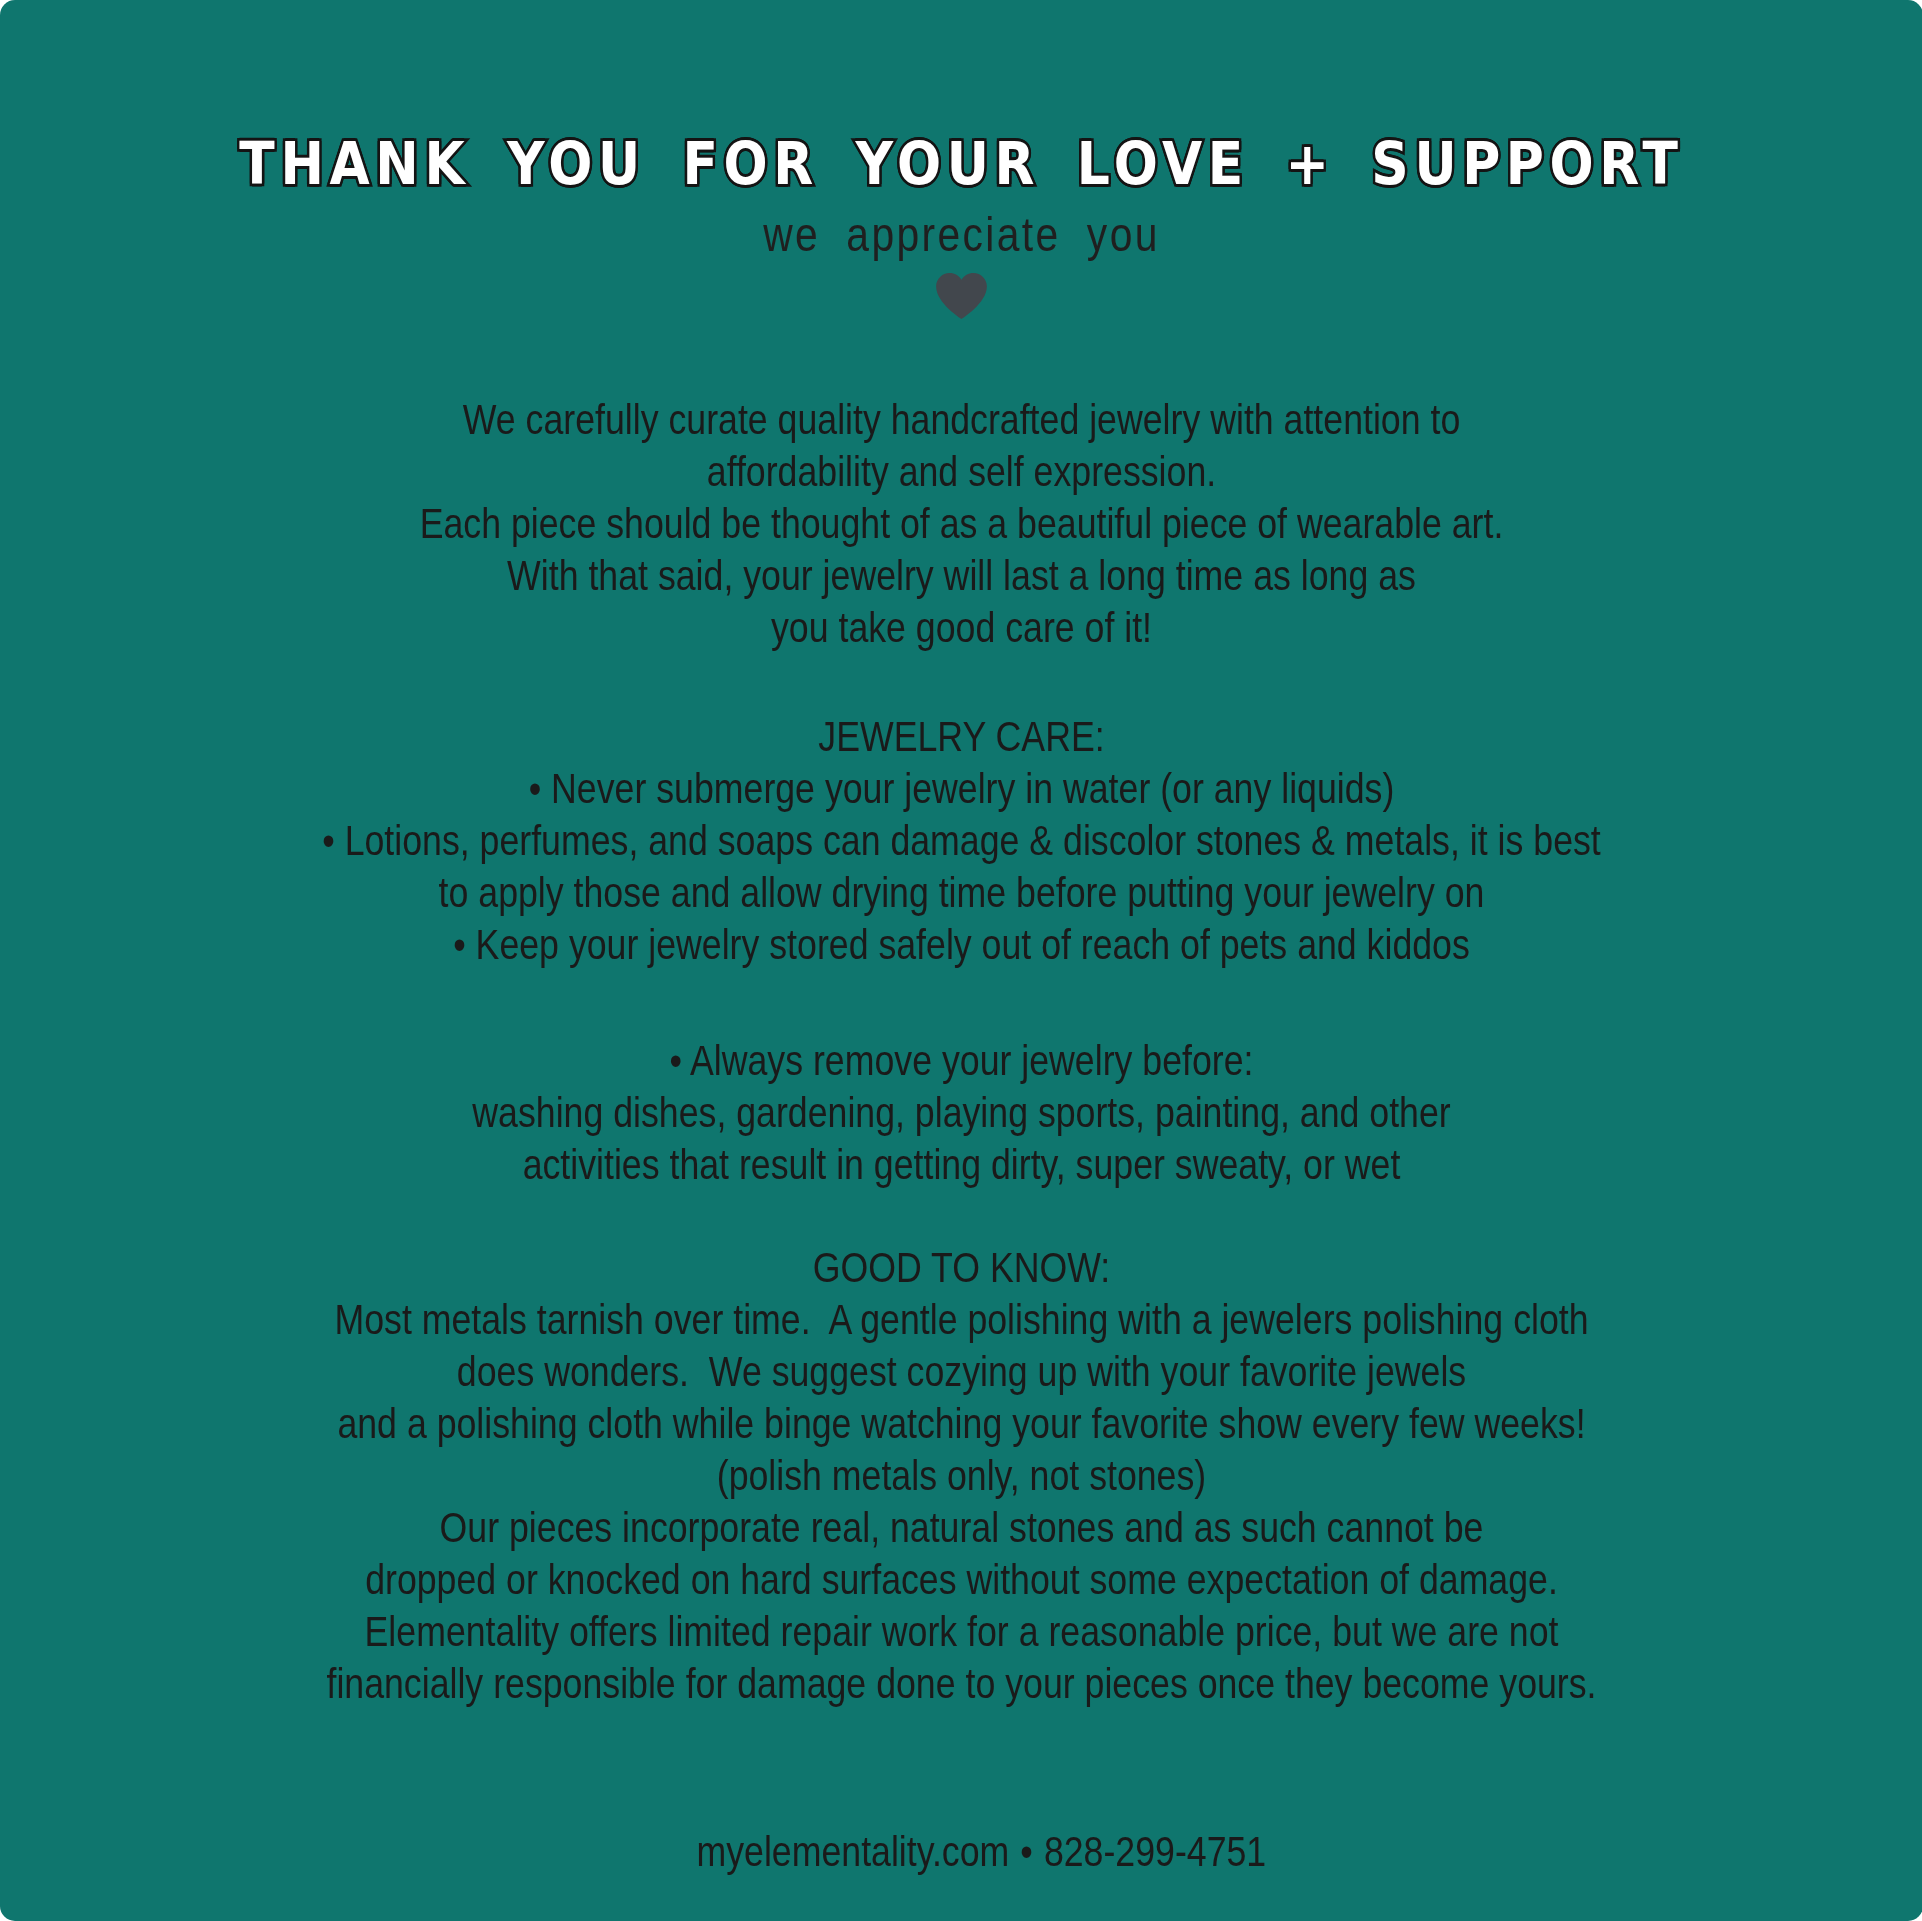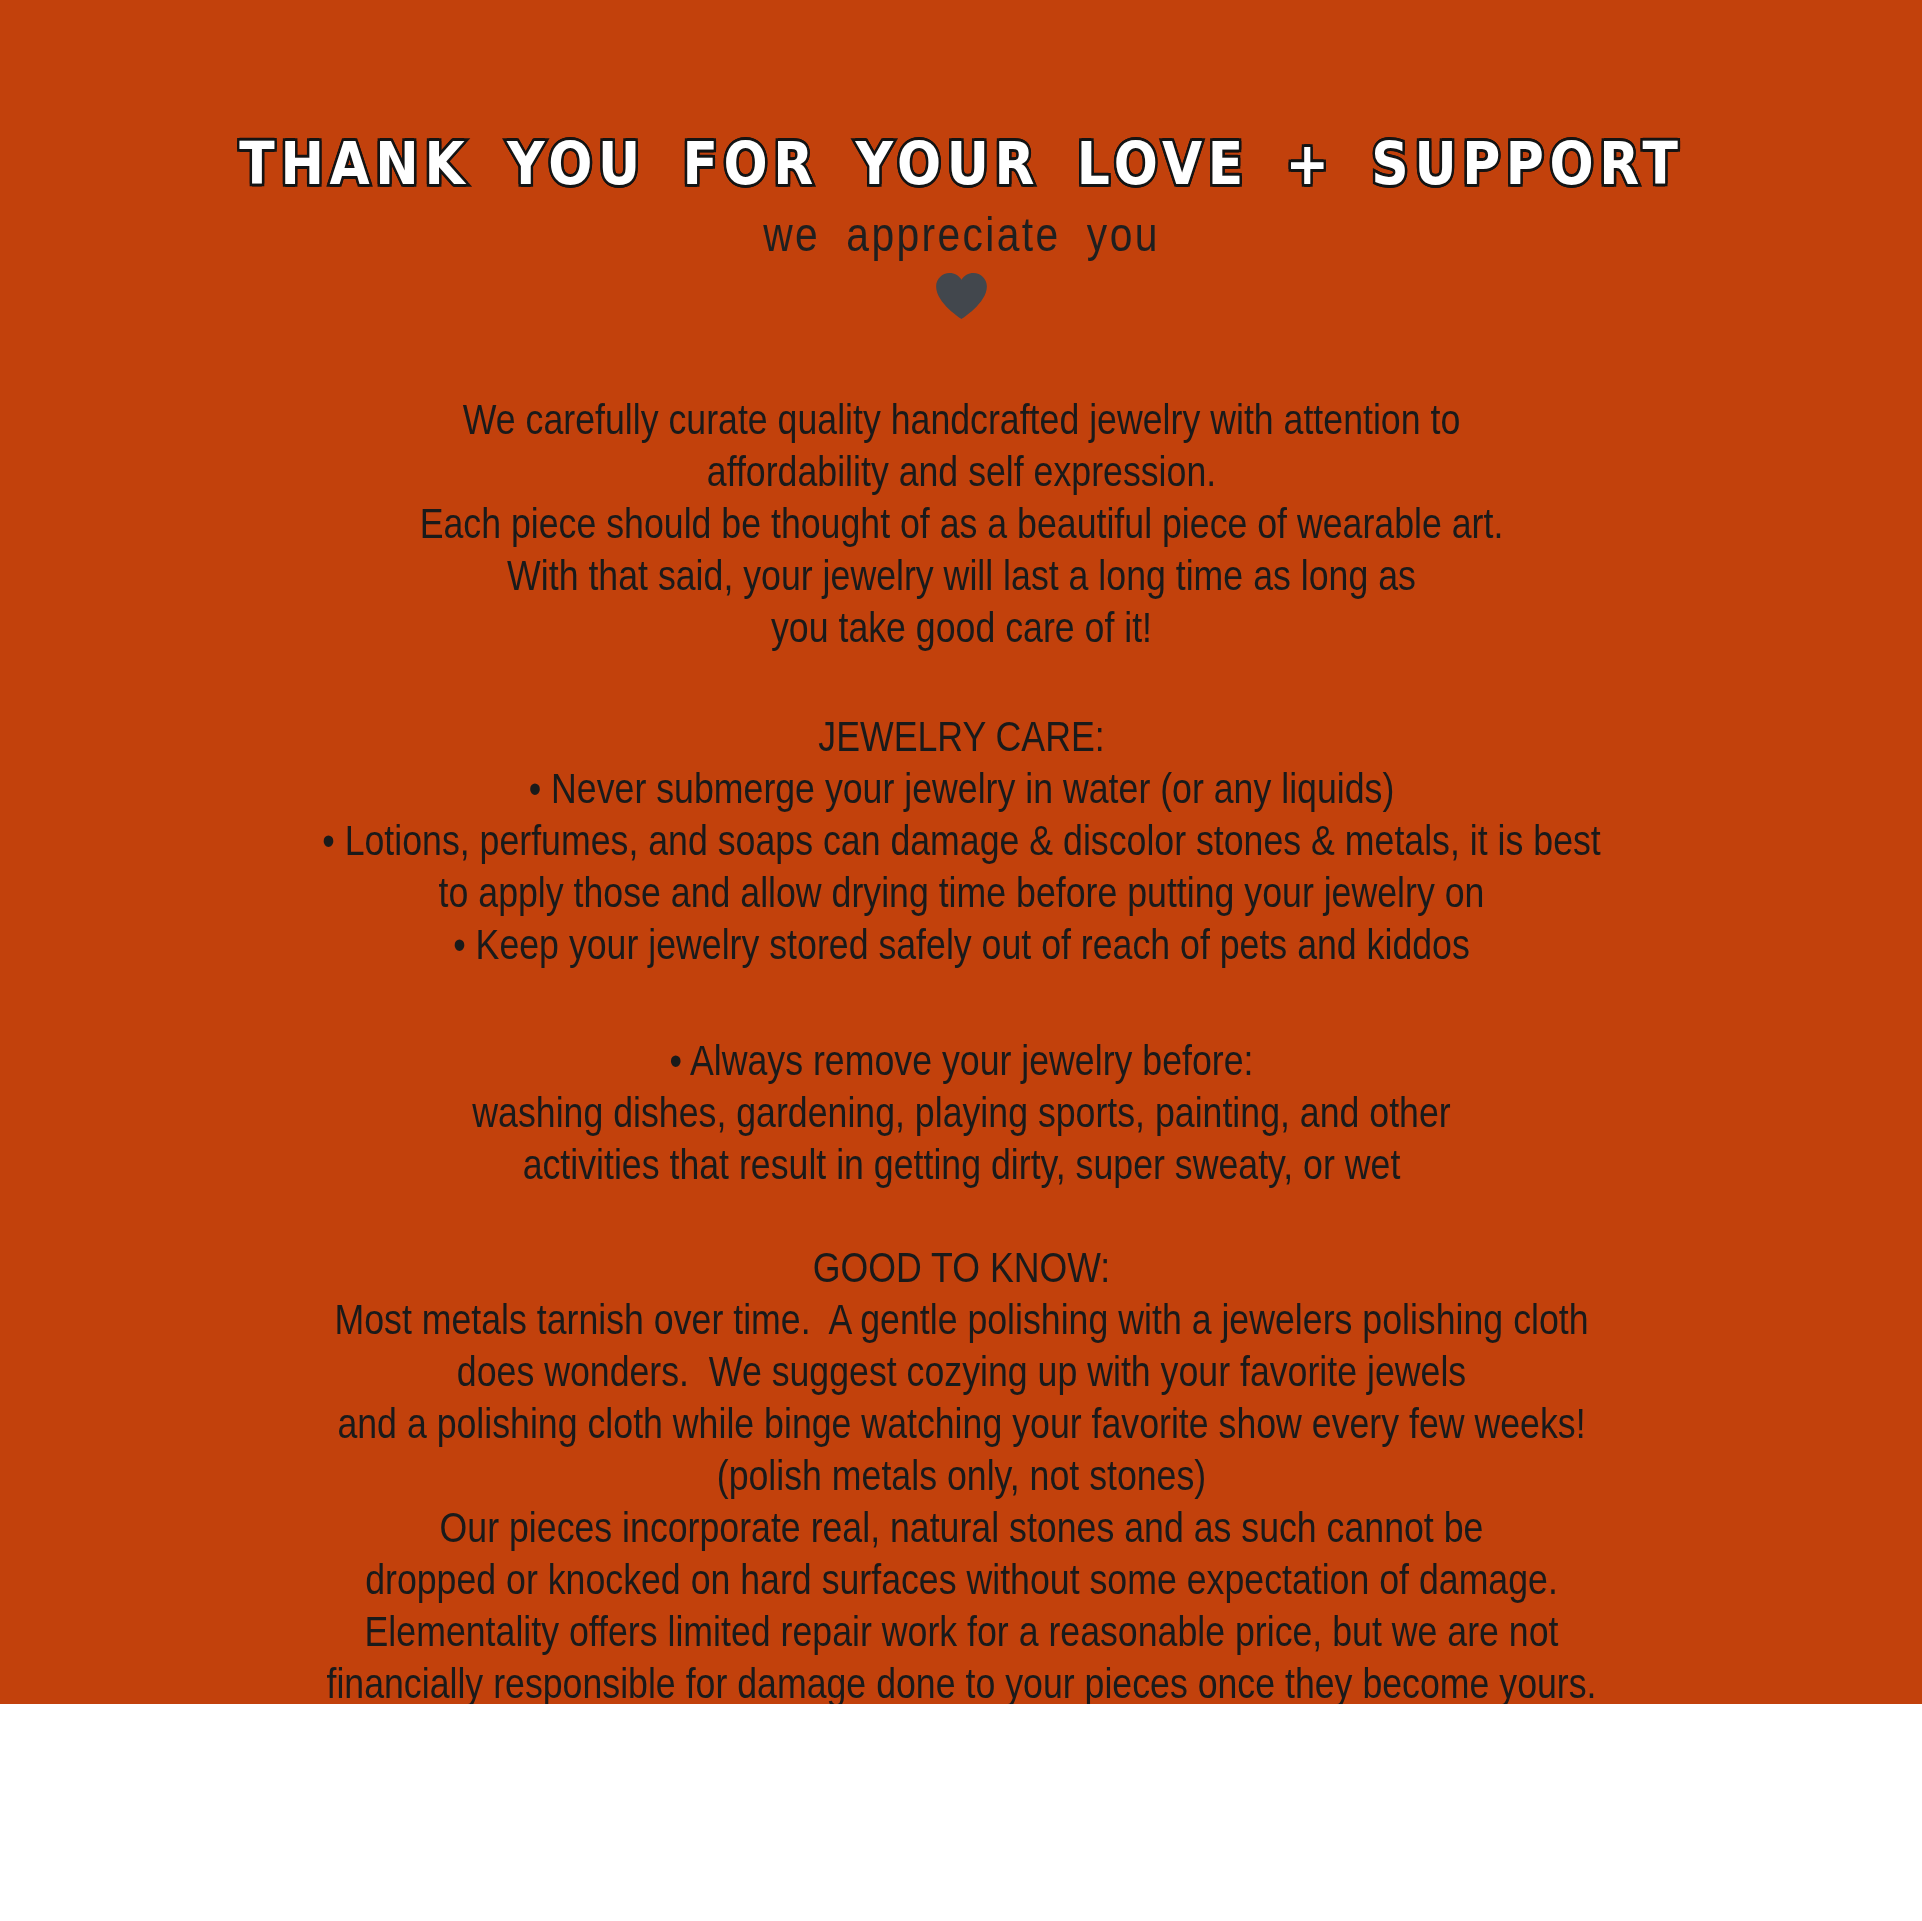--- a/index.html
+++ b/index.html
@@ -1,25 +1,26 @@
 <!DOCTYPE html>
 <html style="font-size:14.7px"><head>
 <meta charset="utf-8">
 <style>
   * { margin: 0; padding: 0; box-sizing: border-box; }
   html, body { background: #ffffff; }
   .card {
     position: relative;
     width: 1923px;
-    height: 1704px;
-    background: #c2410c;
+    height: 1921px;
+    background: #0f766e;
     font-family: "Liberation Sans", sans-serif;
     color: #1a1a1a;
     overflow: hidden;
     text-align: center;
+    border-radius: 15px;
   }
   .condense {
     transform: scaleX(0.85);
     transform-origin: 50% 0;
   }
   .title {
     margin-top: 129px;
     font-family: "DejaVu Sans", sans-serif;
     font-weight: 800;
     font-size: 59px;

